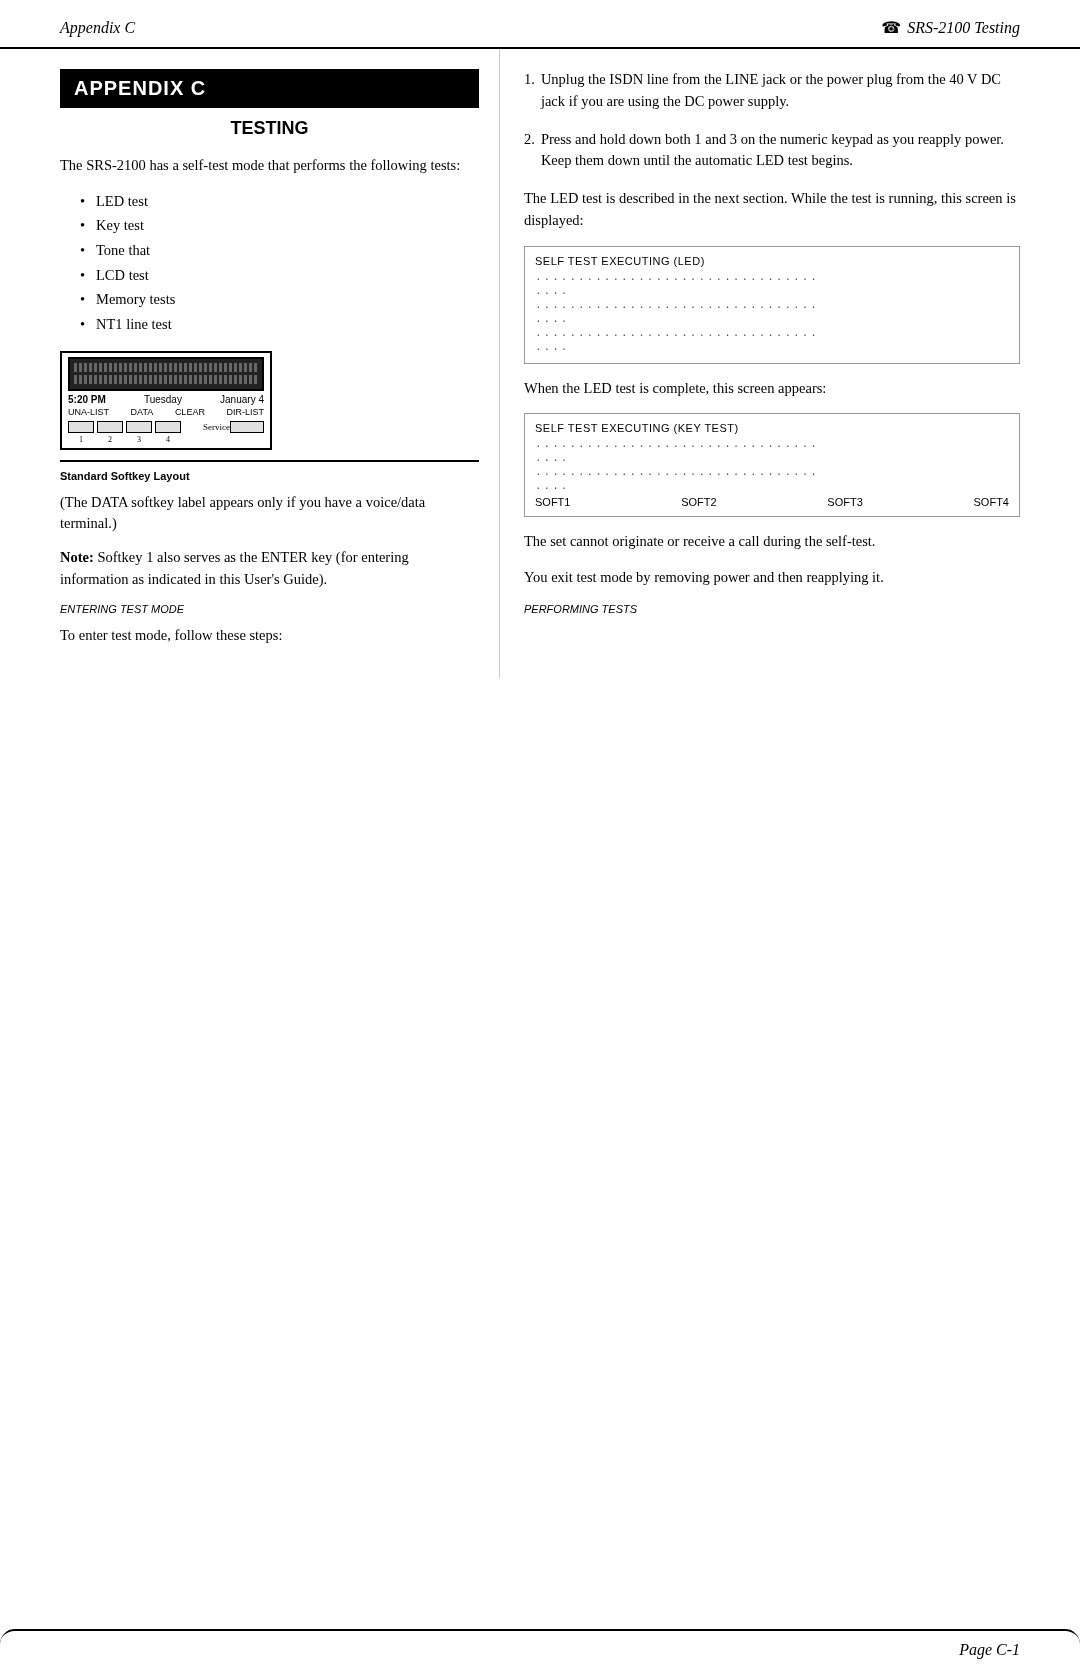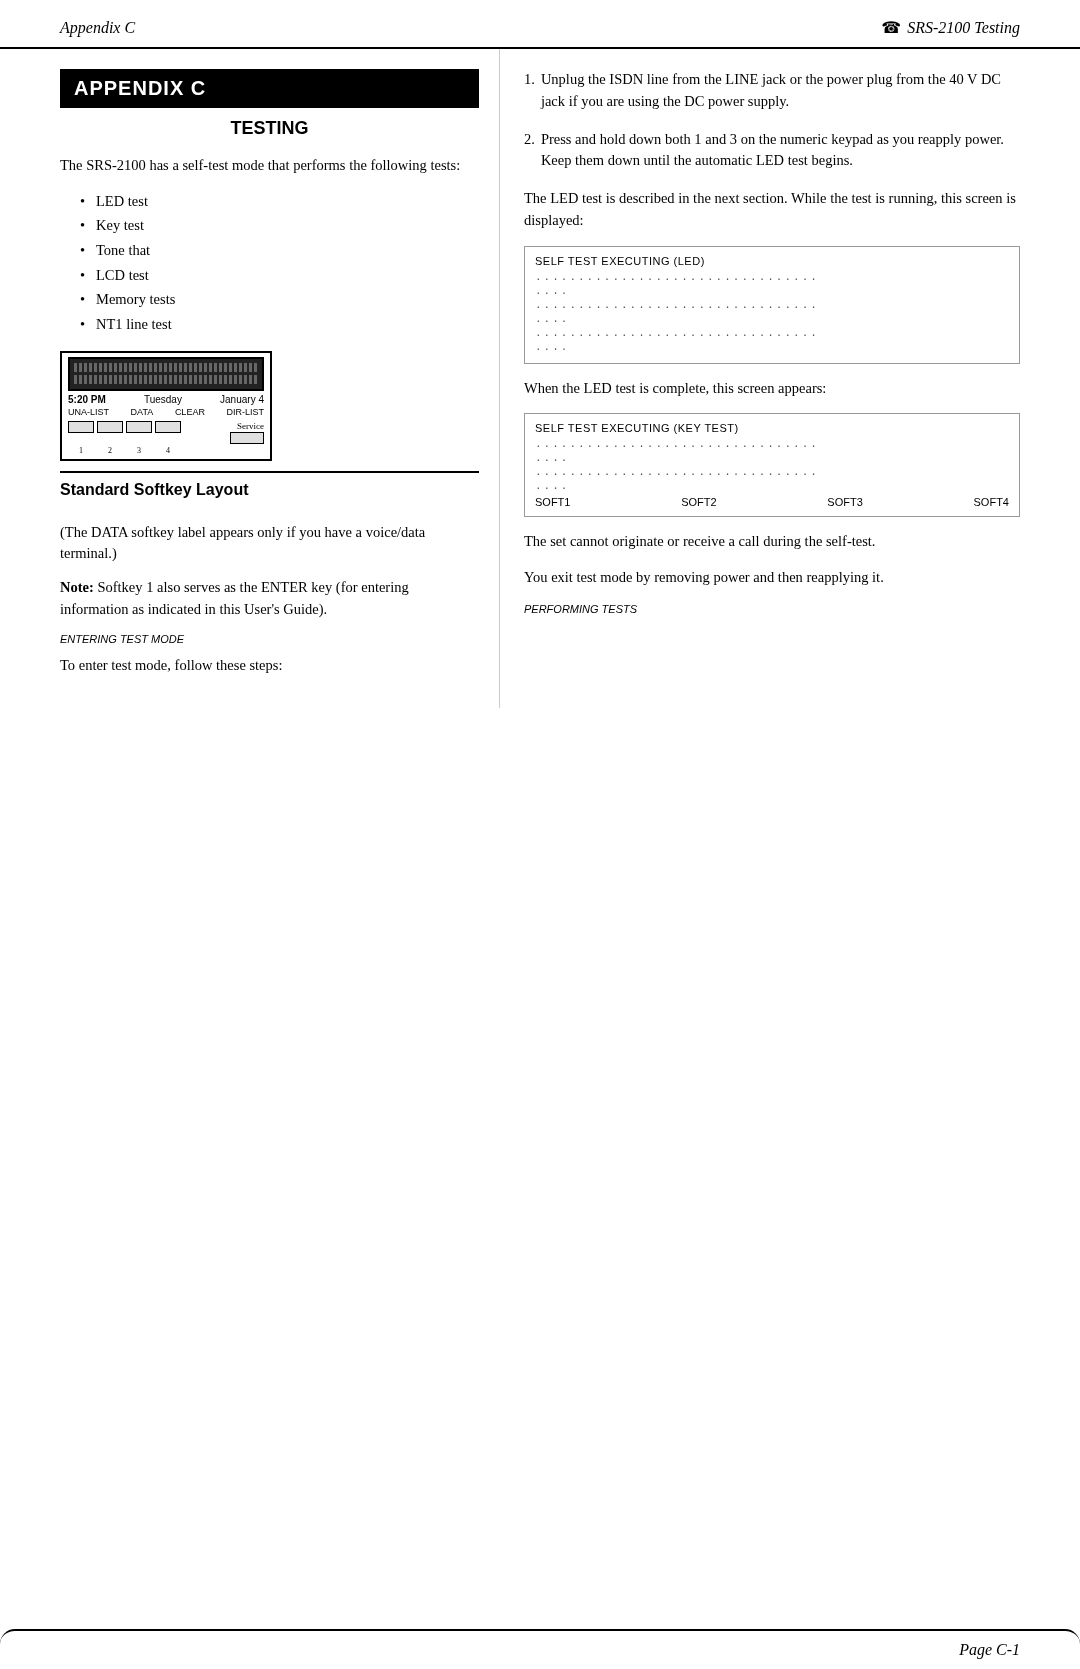--- a/index.html
+++ b/index.html
@@ -149,23 +149,23 @@
       font-size: 8px;
     }
     .key-num {
       width: 26px;
       text-align: center;
     }
 
     
     .softkey-heading {
       font-family: Arial, Helvetica, sans-serif;
-      font-size: 16px;
+      font-size: 11px;
       font-weight: bold;
-      margin-bottom: 23px;
+      margin-bottom: 10px;
       border-top: 2px solid #000;
       padding-top: 8px;
     }
 
     .body-text {
       font-size: 14.5px;
       line-height: 1.5;
       margin-bottom: 12px;
     }
 
@@ -328,21 +328,21 @@
         <span>DIR-LIST</span>
       </div>
 
       <div style="display:flex; align-items:flex-start; margin-top:2px;">
         <div class="device-softkey-group">
           <div class="softkey-btn"></div>
           <div class="softkey-btn"></div>
           <div class="softkey-btn"></div>
           <div class="softkey-btn"></div>
         </div>
-        <div style="margin-left:auto; display:flex; flex-direction:column; align-items:flex-end;">
+        <div style="margin-left:auto; display:flex; flex-direction:row; align-items:flex-end;">
           <div class="service-label">Service</div>
           <div class="softkey-btn" style="width:34px;"></div>
         </div>
       </div>
 
       <div class="key-numbers">
         <span class="key-num">1</span>
         <span class="key-num">2</span>
         <span class="key-num">3</span>
         <span class="key-num">4</span>

